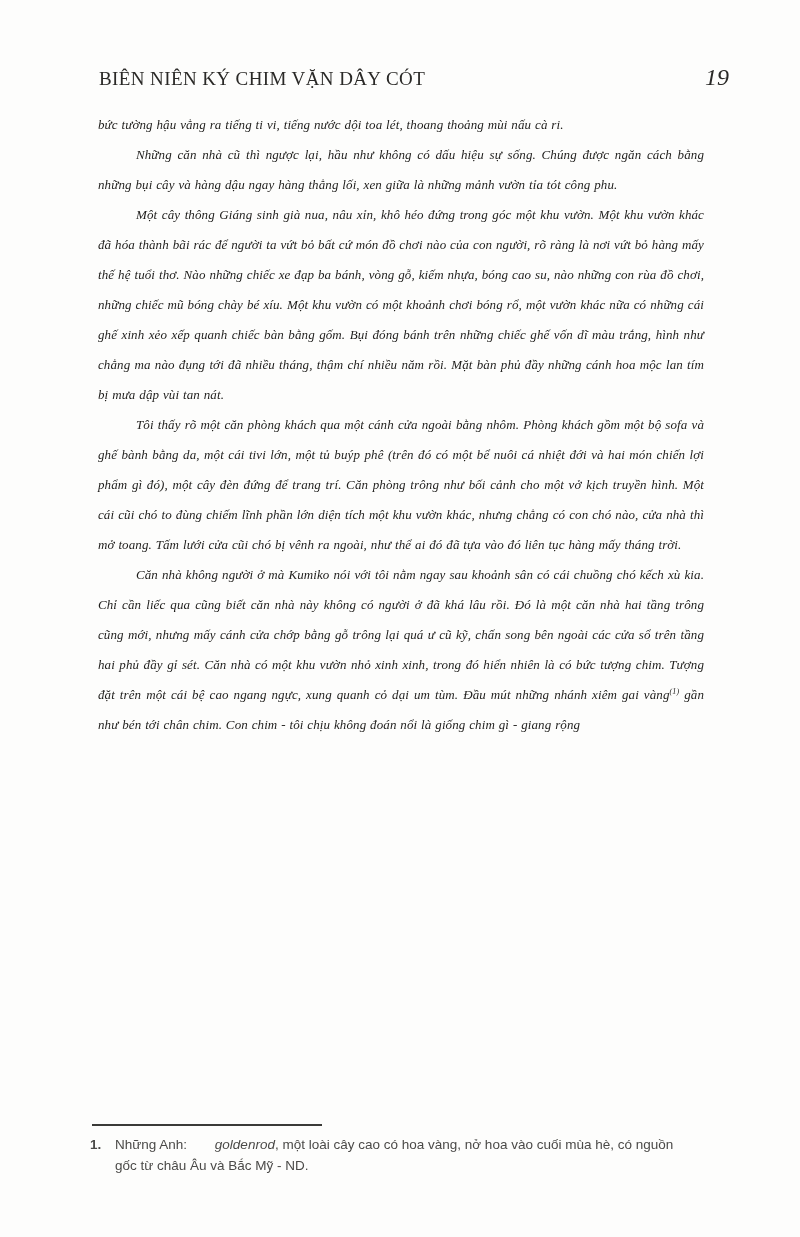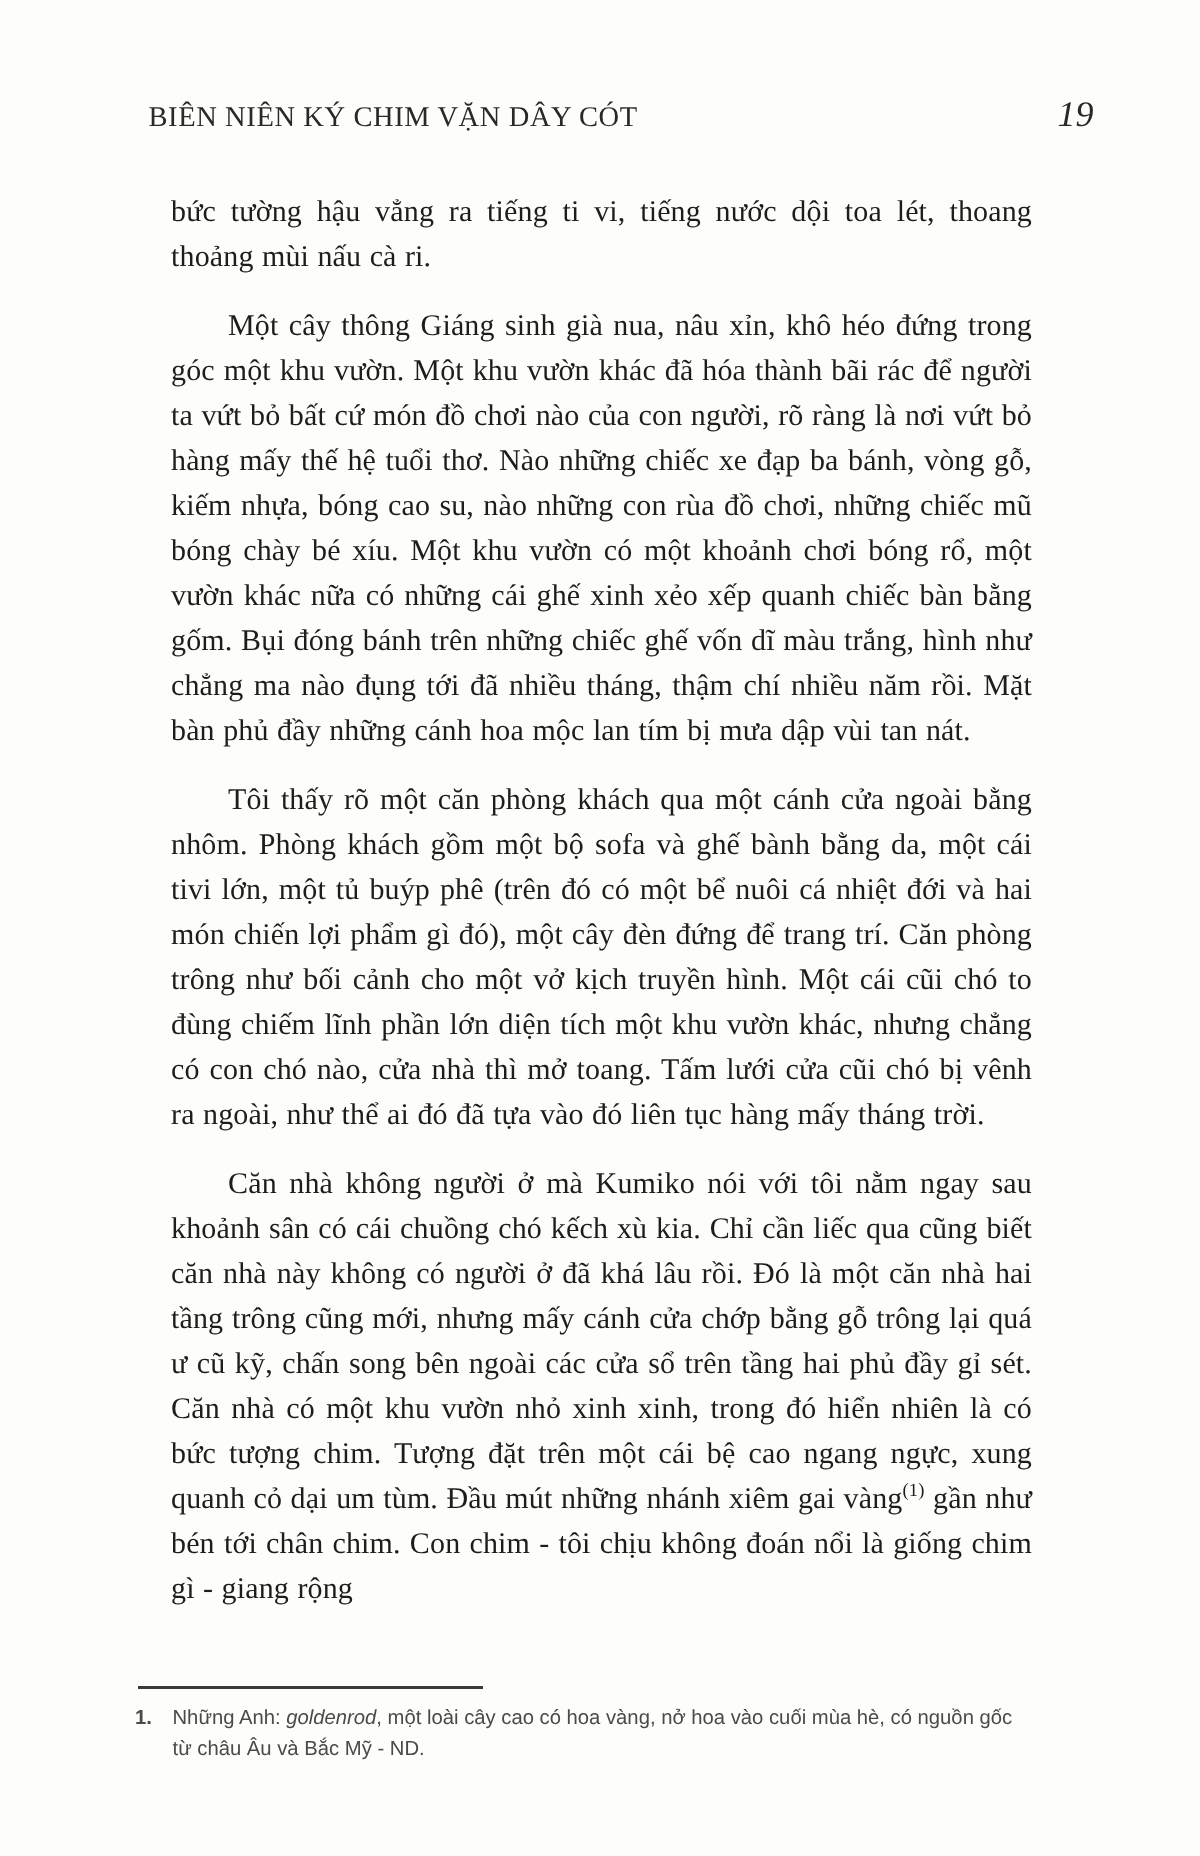--- a/index.html
+++ b/index.html
@@ -40,26 +40,27 @@
     color: #2a2927;
   }
   
   .body-text {
     position: absolute;
     top: 110px;
     left: 98px;
     width: 606px;
   }
   .body-text p {
-    margin: 16px;
-    font-size: 20px;
+    margin: 0;
+    font-size: 13px;
     line-height: 30px;
     text-align: justify;
     letter-spacing: 0.1px;
     word-spacing: 0.5px;
+    font-style: italic;
   }
   .body-text p.indent {
     text-indent: 38px;
   }
   .fn-ref {
     font-size: 0.62em;
     vertical-align: super;
     line-height: 0;
   }
   
@@ -87,34 +88,36 @@
   .footnote-marker {
     flex: 0 0 25px;
     font-weight: bold;
   }
   .footnote-body {
     flex: 1;
     padding-right: 20px;
   }
   .footnote-term {
     font-style: italic;
+    margin-left: 24px;
   }
 </style>
 </head>
 <body>
 
 <div class="page">
 
   <div class="running-header">
     <span class="running-title">BIÊN NIÊN KÝ CHIM VẶN DÂY CÓT</span>
     <span class="page-number">19</span>
   </div>
 
   <div class="body-text">
     <p>bức tường hậu vẳng ra tiếng ti vi, tiếng nước dội toa lét, thoang thoảng mùi nấu cà ri.</p>
+    <p class="indent">Những căn nhà cũ thì ngược lại, hầu như không có dấu hiệu sự sống. Chúng được ngăn cách bằng những bụi cây và hàng dậu ngay hàng thẳng lối, xen giữa là những mảnh vườn tỉa tót công phu.</p>
     <p class="indent">Một cây thông Giáng sinh già nua, nâu xỉn, khô héo đứng trong góc một khu vườn. Một khu vườn khác đã hóa thành bãi rác để người ta vứt bỏ bất cứ món đồ chơi nào của con người, rõ ràng là nơi vứt bỏ hàng mấy thế hệ tuổi thơ. Nào những chiếc xe đạp ba bánh, vòng gỗ, kiếm nhựa, bóng cao su, nào những con rùa đồ chơi, những chiếc mũ bóng chày bé xíu. Một khu vườn có một khoảnh chơi bóng rổ, một vườn khác nữa có những cái ghế xinh xẻo xếp quanh chiếc bàn bằng gốm. Bụi đóng bánh trên những chiếc ghế vốn dĩ màu trắng, hình như chẳng ma nào đụng tới đã nhiều tháng, thậm chí nhiều năm rồi. Mặt bàn phủ đầy những cánh hoa mộc lan tím bị mưa dập vùi tan nát.</p>
     <p class="indent">Tôi thấy rõ một căn phòng khách qua một cánh cửa ngoài bằng nhôm. Phòng khách gồm một bộ sofa và ghế bành bằng da, một cái tivi lớn, một tủ buýp phê (trên đó có một bể nuôi cá nhiệt đới và hai món chiến lợi phẩm gì đó), một cây đèn đứng để trang trí. Căn phòng trông như bối cảnh cho một vở kịch truyền hình. Một cái cũi chó to đùng chiếm lĩnh phần lớn diện tích một khu vườn khác, nhưng chẳng có con chó nào, cửa nhà thì mở toang. Tấm lưới cửa cũi chó bị vênh ra ngoài, như thể ai đó đã tựa vào đó liên tục hàng mấy tháng trời.</p>
     <p class="indent"><span>Căn nhà không người ở mà Kumiko nói với tôi nằm ngay sau khoảnh sân có cái chuồng chó kếch xù kia. Chỉ cần liếc qua cũng biết căn nhà này không có người ở đã khá lâu rồi. Đó là một căn nhà hai tầng trông cũng mới, nhưng mấy cánh cửa chớp bằng gỗ trông lại quá ư cũ kỹ, chấn song bên ngoài các cửa sổ trên tầng hai phủ đầy gỉ sét. Căn nhà có một khu vườn nhỏ xinh xinh, trong đó hiển nhiên là có bức tượng chim. Tượng đặt trên một cái bệ cao ngang ngực, xung quanh cỏ dại um tùm. Đầu mút những nhánh xiêm gai vàng</span><sup class="fn-ref">(1)</sup><span> gần như bén tới chân chim. Con chim - tôi chịu không đoán nổi là giống chim gì - giang rộng</span></p>
   </div>
 
   <div class="footnote-area">
     <hr class="footnote-divider">
     <div class="footnote">
       <span class="footnote-marker">1.</span>
       <span class="footnote-body"><span>Những Anh: </span><span class="footnote-term">goldenrod</span><span>, một loài cây cao có hoa vàng, nở hoa vào cuối mùa hè, có nguồn gốc từ châu Âu và Bắc Mỹ - ND.</span></span>

